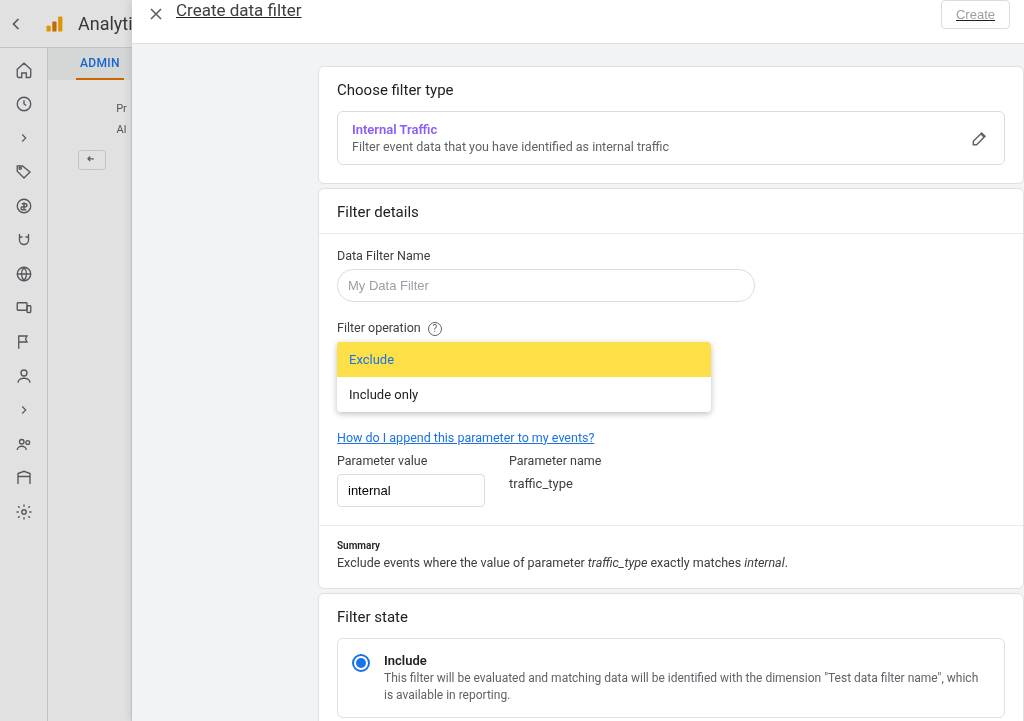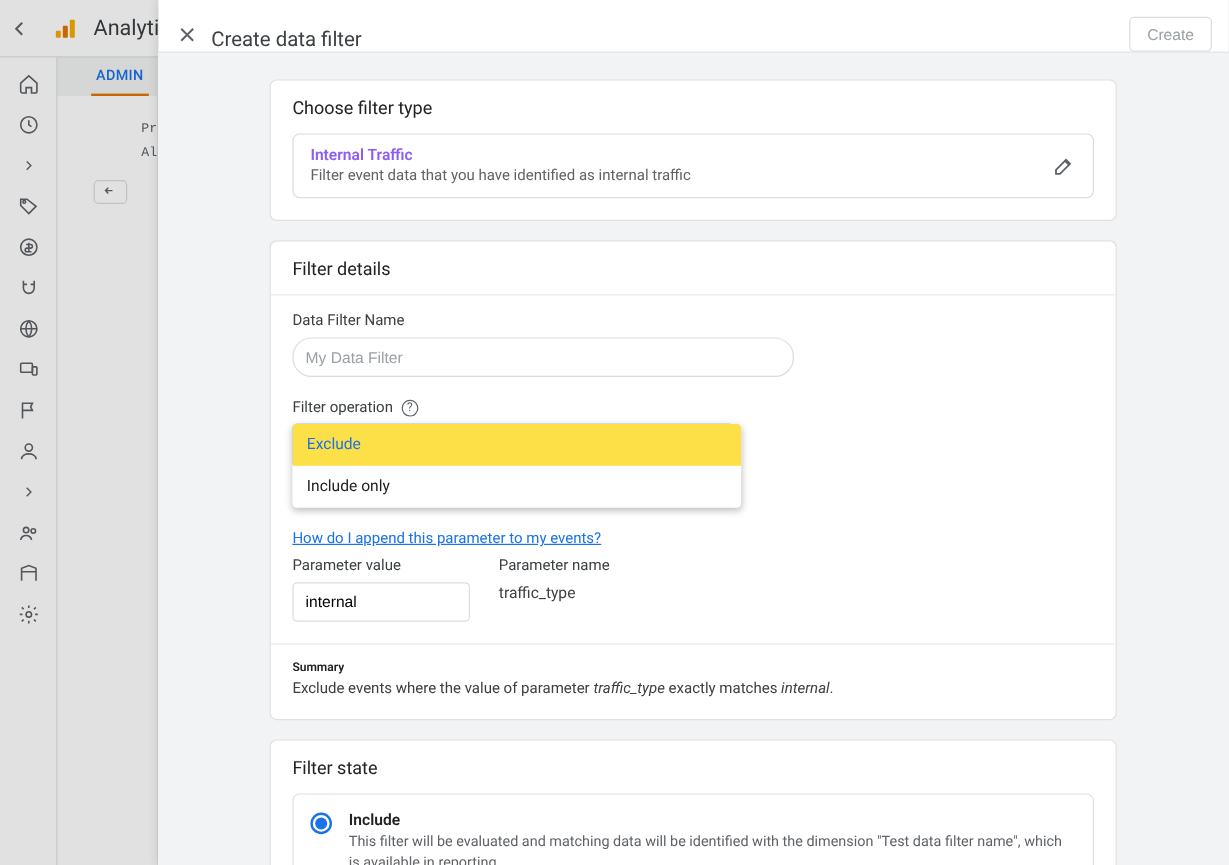--- a/index.html
+++ b/index.html
@@ -88,21 +88,21 @@
 .bg-second-col {
   position: absolute;
   top: 80px; left: 48px; bottom: 0;
   width: 84px;
   background: #fff;
   border-right: 1px solid #e8eaed;
   padding-top: 18px;
   font-size: 11px;
   color: #5f6368;
 }
-.bg-second-col div { padding: 4px 0 4px 64px; text-align: right; font-family: Liberation Mono, monospace; }
+.bg-second-col div { padding: 4px 0 4px 64px; text-align: center; }
 
 .bg-content-stub {
   position: absolute;
   top: 80px; left: 132px; right: 0; bottom: 0;
   background: #fff;
 }
 
 .bg-undo-chip {
   position: absolute;
   top: 150px; left: 78px;
@@ -127,23 +127,24 @@
   left: 132px; right: 0;
   background: #fff;
   box-shadow: -2px 0 8px rgba(0,0,0,.1);
   display: flex;
   flex-direction: column;
 }
 
 .drawer-header {
   flex: 0 0 44px;
   display: flex;
-  align-items: flex-end;
+  align-items: flex-start;
   border-bottom: 1px solid #e0e0e0;
   padding: 0 14px 0 10px;
+  text-decoration: underline;
 }
 .drawer-close {
   width: 28px; height: 28px;
   display: flex; align-items: center; justify-content: center;
   color: #5f6368;
   cursor: pointer;
 }
 .drawer-title {
   font-size: 17px;
   color: #3c4043;
@@ -160,22 +161,22 @@
   cursor: default;
 }
 
 .drawer-body {
   flex: 1;
   overflow: auto;
   background: #f1f3f4;
   padding: 22px 0 40px;
   display: flex;
   flex-direction: column;
-  align-items: center;
-  gap: 16px;
+  align-items: flex-end;
+  gap: 4px;
 }
 
 .card {
   width: 706px;
   background: #fff;
   border: 1px solid #e0e0e0;
   border-radius: 6px;
 }
 .card-header {
   padding: 14px 18px 12px;

